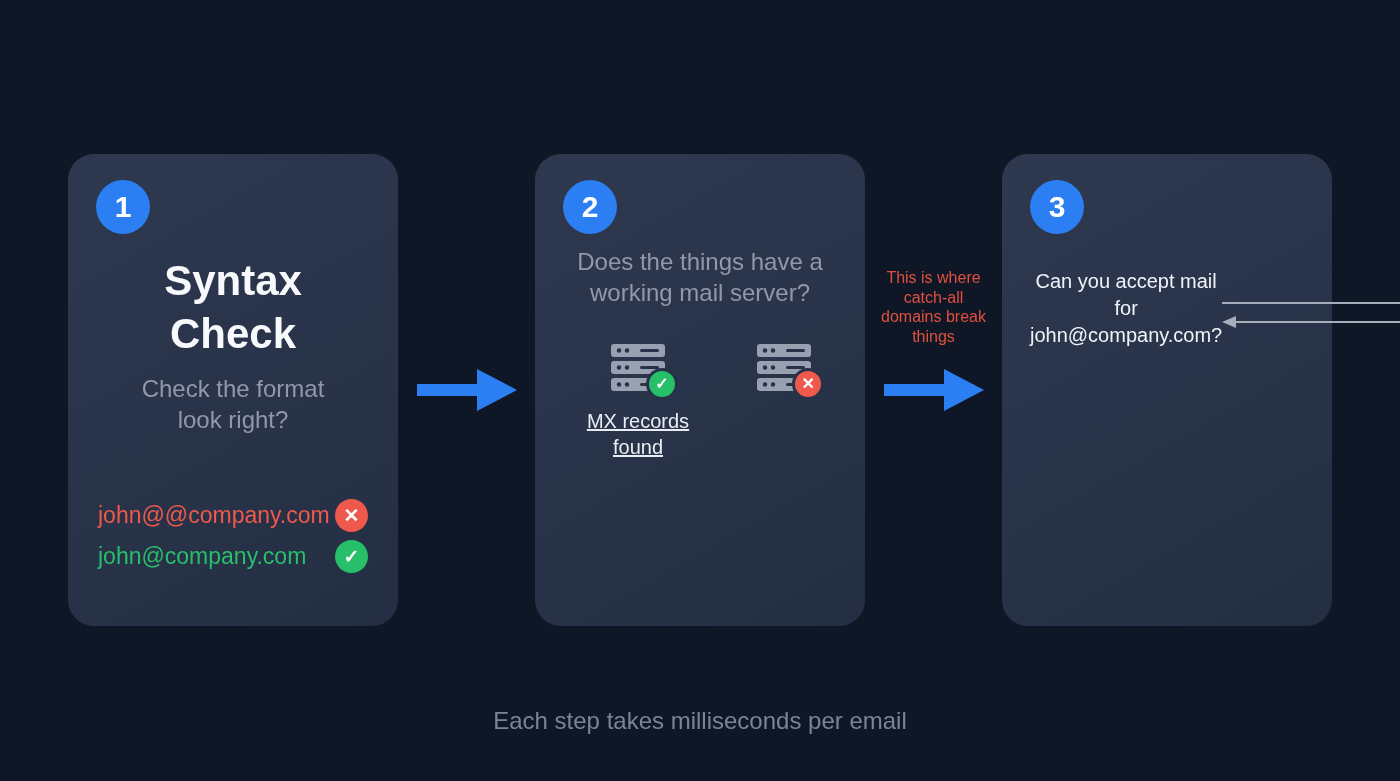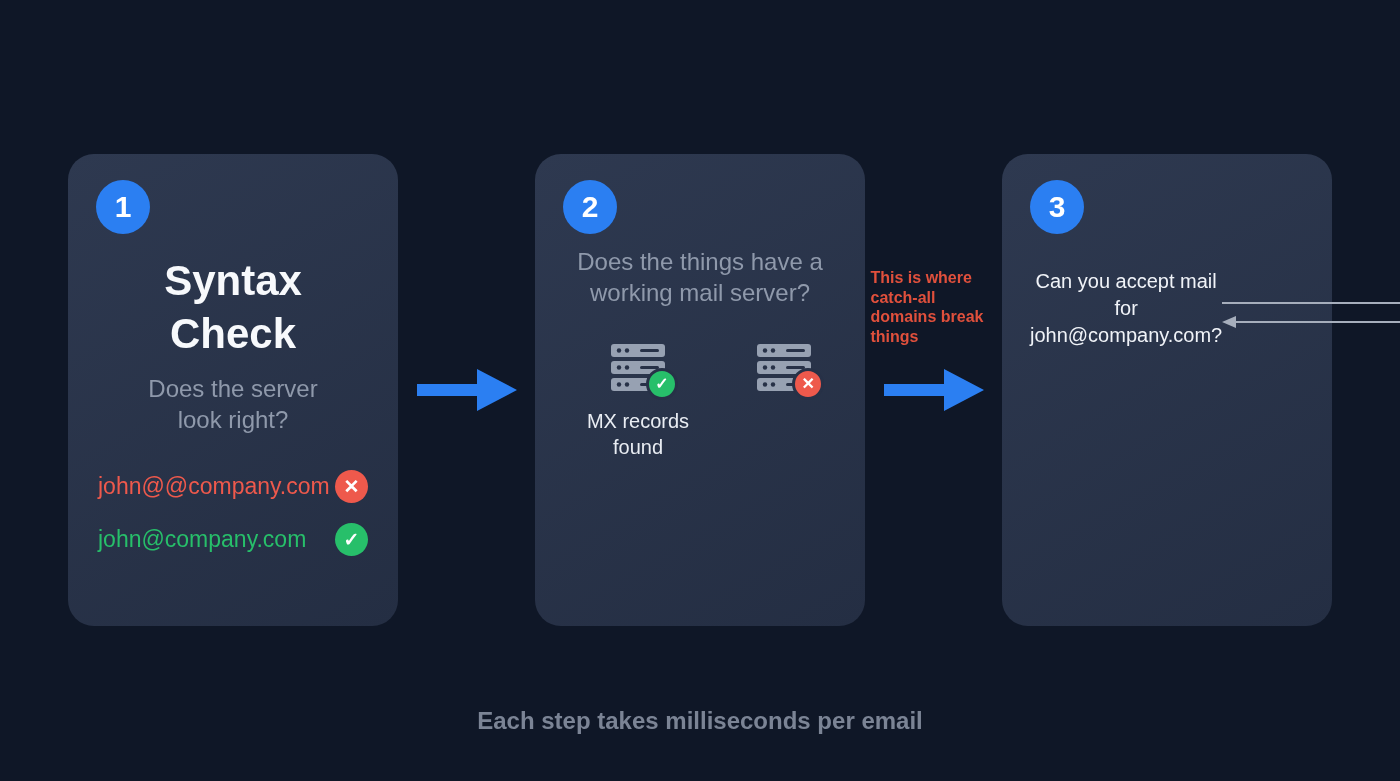--- a/index.html
+++ b/index.html
@@ -51,21 +51,21 @@
   .card-subtitle {
     margin-top: 12px;
     text-align: center;
     color: var(--muted-text, #8f99ab);
     font-size: 24px;
     line-height: 1.3;
     white-space: pre-line;
     font-weight: normal;
   }
   
-  .examples { margin-top: 35px; display: flex; flex-direction: column; gap: 20px; padding: 0 2px; text-align: center; }
+  .examples { margin-top: 64px; display: flex; flex-direction: column; gap: 8px; padding: 0 2px; text-align: center; }
   .example-row { display: flex; align-items: center; justify-content: space-between; }
   .email { font-size: 23px; }
   .fail-text { color: var(--fail-red, #ee594c); }
   .pass-text { color: var(--pass-green, #2dbd6e); }
   .badge {
     flex: 0 0 auto;
     width: 33px; height: 33px;
     border-radius: 50%;
     color: #ffffff;
     font-weight: bold;
@@ -82,20 +82,21 @@
   .server-wrap { position: relative; width: 58px; height: 52px; }
   .server-wrap .badge { position: absolute; right: -11px; bottom: -6px; border: 3px solid #273147; width: 32px; height: 32px; }
   .server-label {
     margin-top: 14px;
     text-align: center;
     color: #e9edf3;
     font-size: 20px;
     line-height: 1.3;
     white-space: pre-line;
     font-weight: normal;
+    text-decoration: underline;
   }
   
   .handshake { margin-top: 26px; display: flex; align-items: stretch; }
   .hs-main { flex: 1; display: flex; flex-direction: row; align-items: center; }
   .hs-request { color: #f0f3f8; font-size: 20px; line-height: 1.35; text-align: center; white-space: pre-line; font-weight: normal; }
   .hs-arrows { margin-top: 9px; display: flex; flex-direction: column; gap: 5px; align-items: center; }
   .hs-response { margin-top: 9px; color: #f0f3f8; font-size: 20px; font-weight: normal; }
   .hs-icons { display: flex; flex-direction: column; justify-content: space-between; padding: 28px 0 2px 6px; }
   .gray-arrow .shaft { stroke: #a6aebc; stroke-width: 2; }
   .gray-arrow .head { fill: #a6aebc; }
@@ -107,52 +108,50 @@
     align-items: center;
     justify-content: center;
   }
   .flow-arrow path { fill: var(--accent-blue, #2b7ff2); }
   .annotation {
     position: absolute;
     top: 114px;
     left: 50%;
     transform: translateX(-50%);
     width: 126px;
-    text-align: left;
+    text-align: center;
     color: var(--annotation-red, #e0503c);
     font-size: 16px;
     line-height: 1.22;
     white-space: pre-line;
-    font-weight: bold;
   }
   .server-icon .bar { fill: var(--server-gray, #97a1b2); }
   .server-icon .detail { fill: #273147; }
   .footer {
     position: absolute;
     left: 0; right: 0;
     top: 707px;
     text-align: center;
     color: #7b8495;
     font-size: 24px;
-    font-weight: bold;
   }
 </style>
 </head>
 <body>
 
 <div class="canvas">
   <div class="flow-row">
 
     <div class="card">
       <div class="step-badge">
         <span>1</span>
       </div>
       <h2 class="card-title">Syntax
 Check</h2>
-      <p class="card-subtitle">Does the server
+      <p class="card-subtitle">Check the format
 look right?</p>
       <div class="examples">
         <div class="example-row">
           <span class="email fail-text">john@@company.com</span>
           <span class="badge fail">
             <span>✕</span>
           </span>
         </div>
         <div class="example-row">
           <span class="email pass-text">john@company.com</span>

